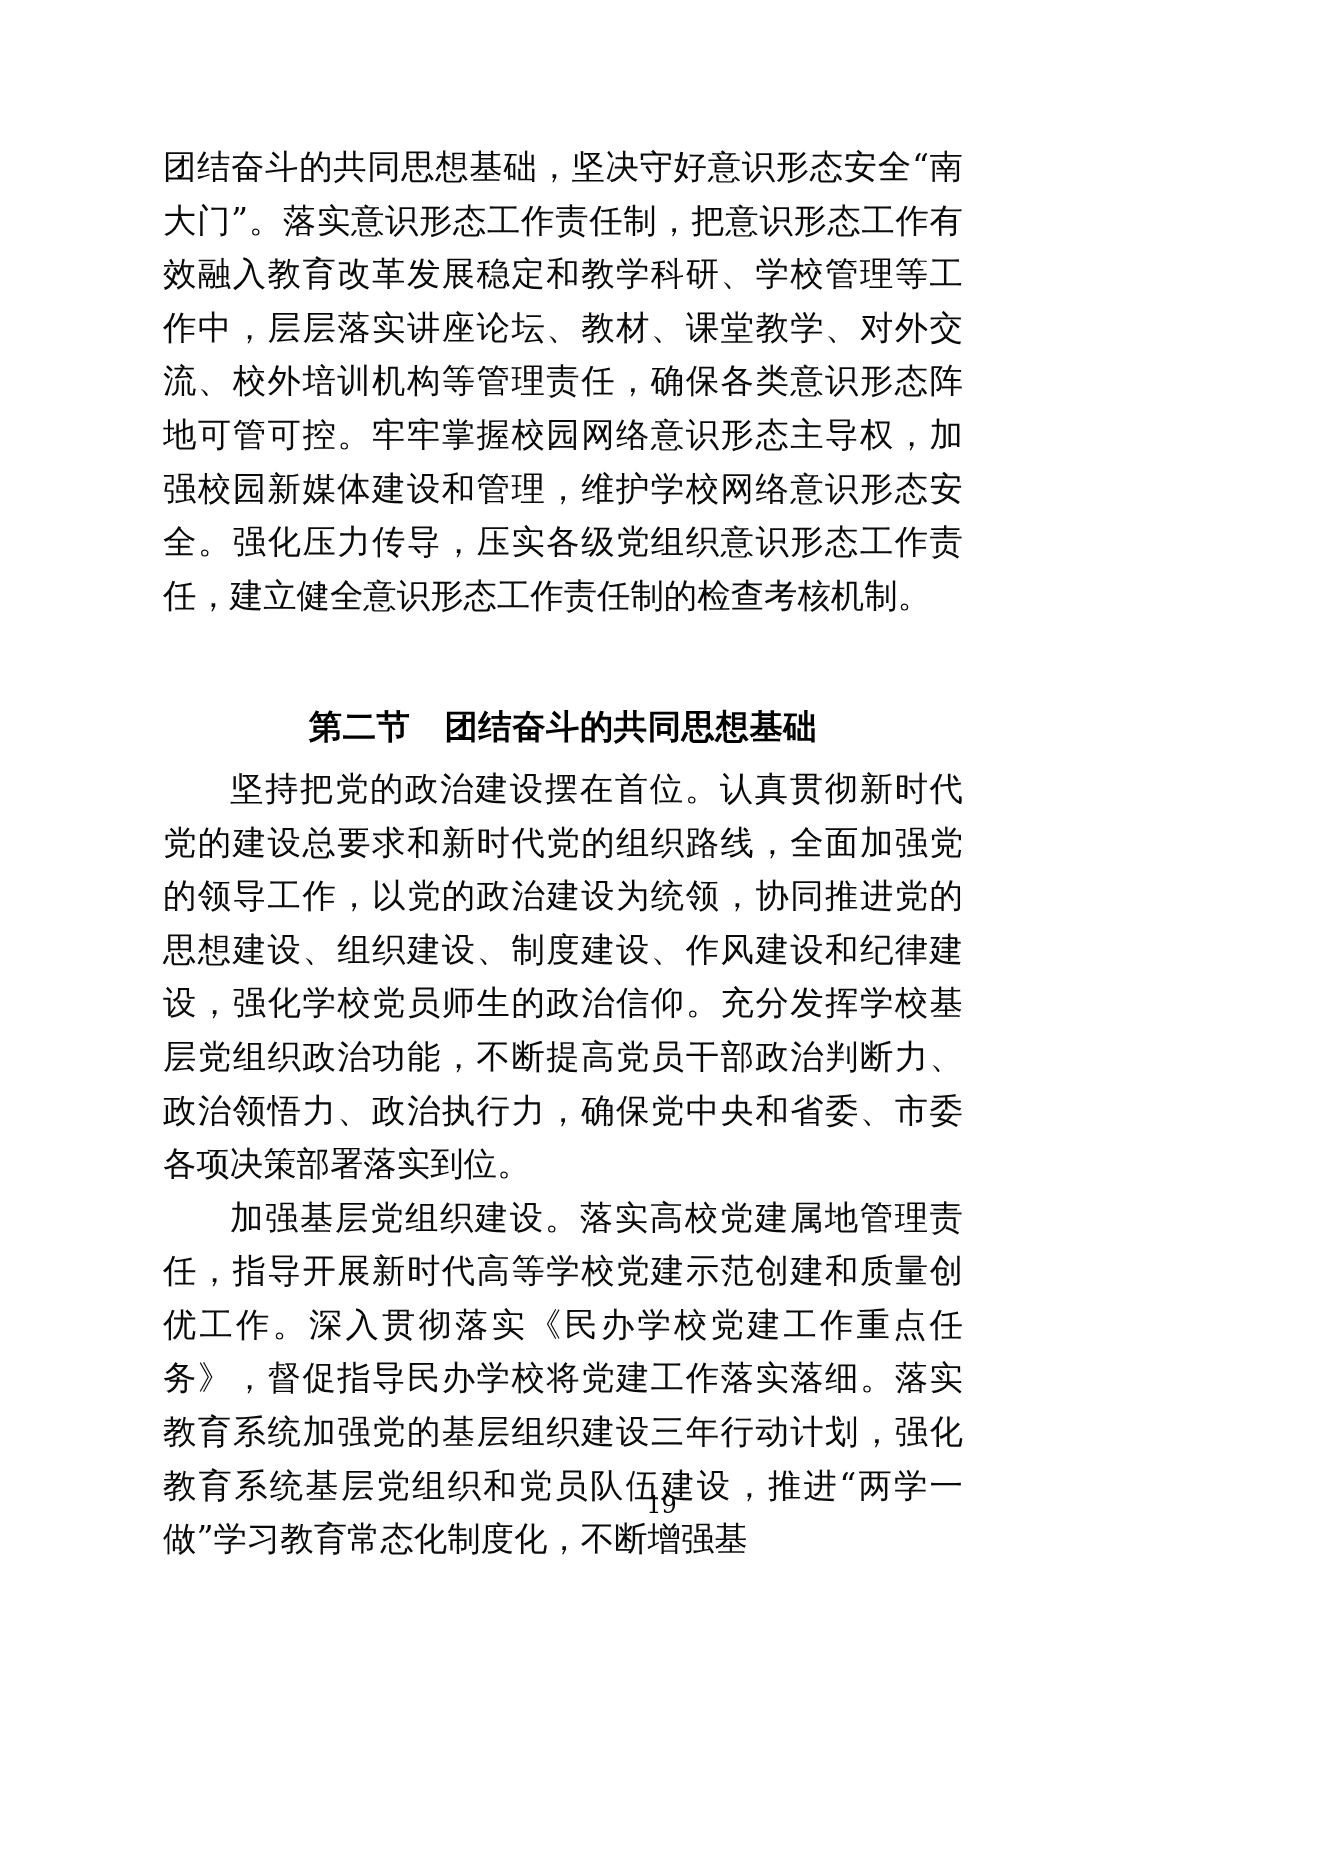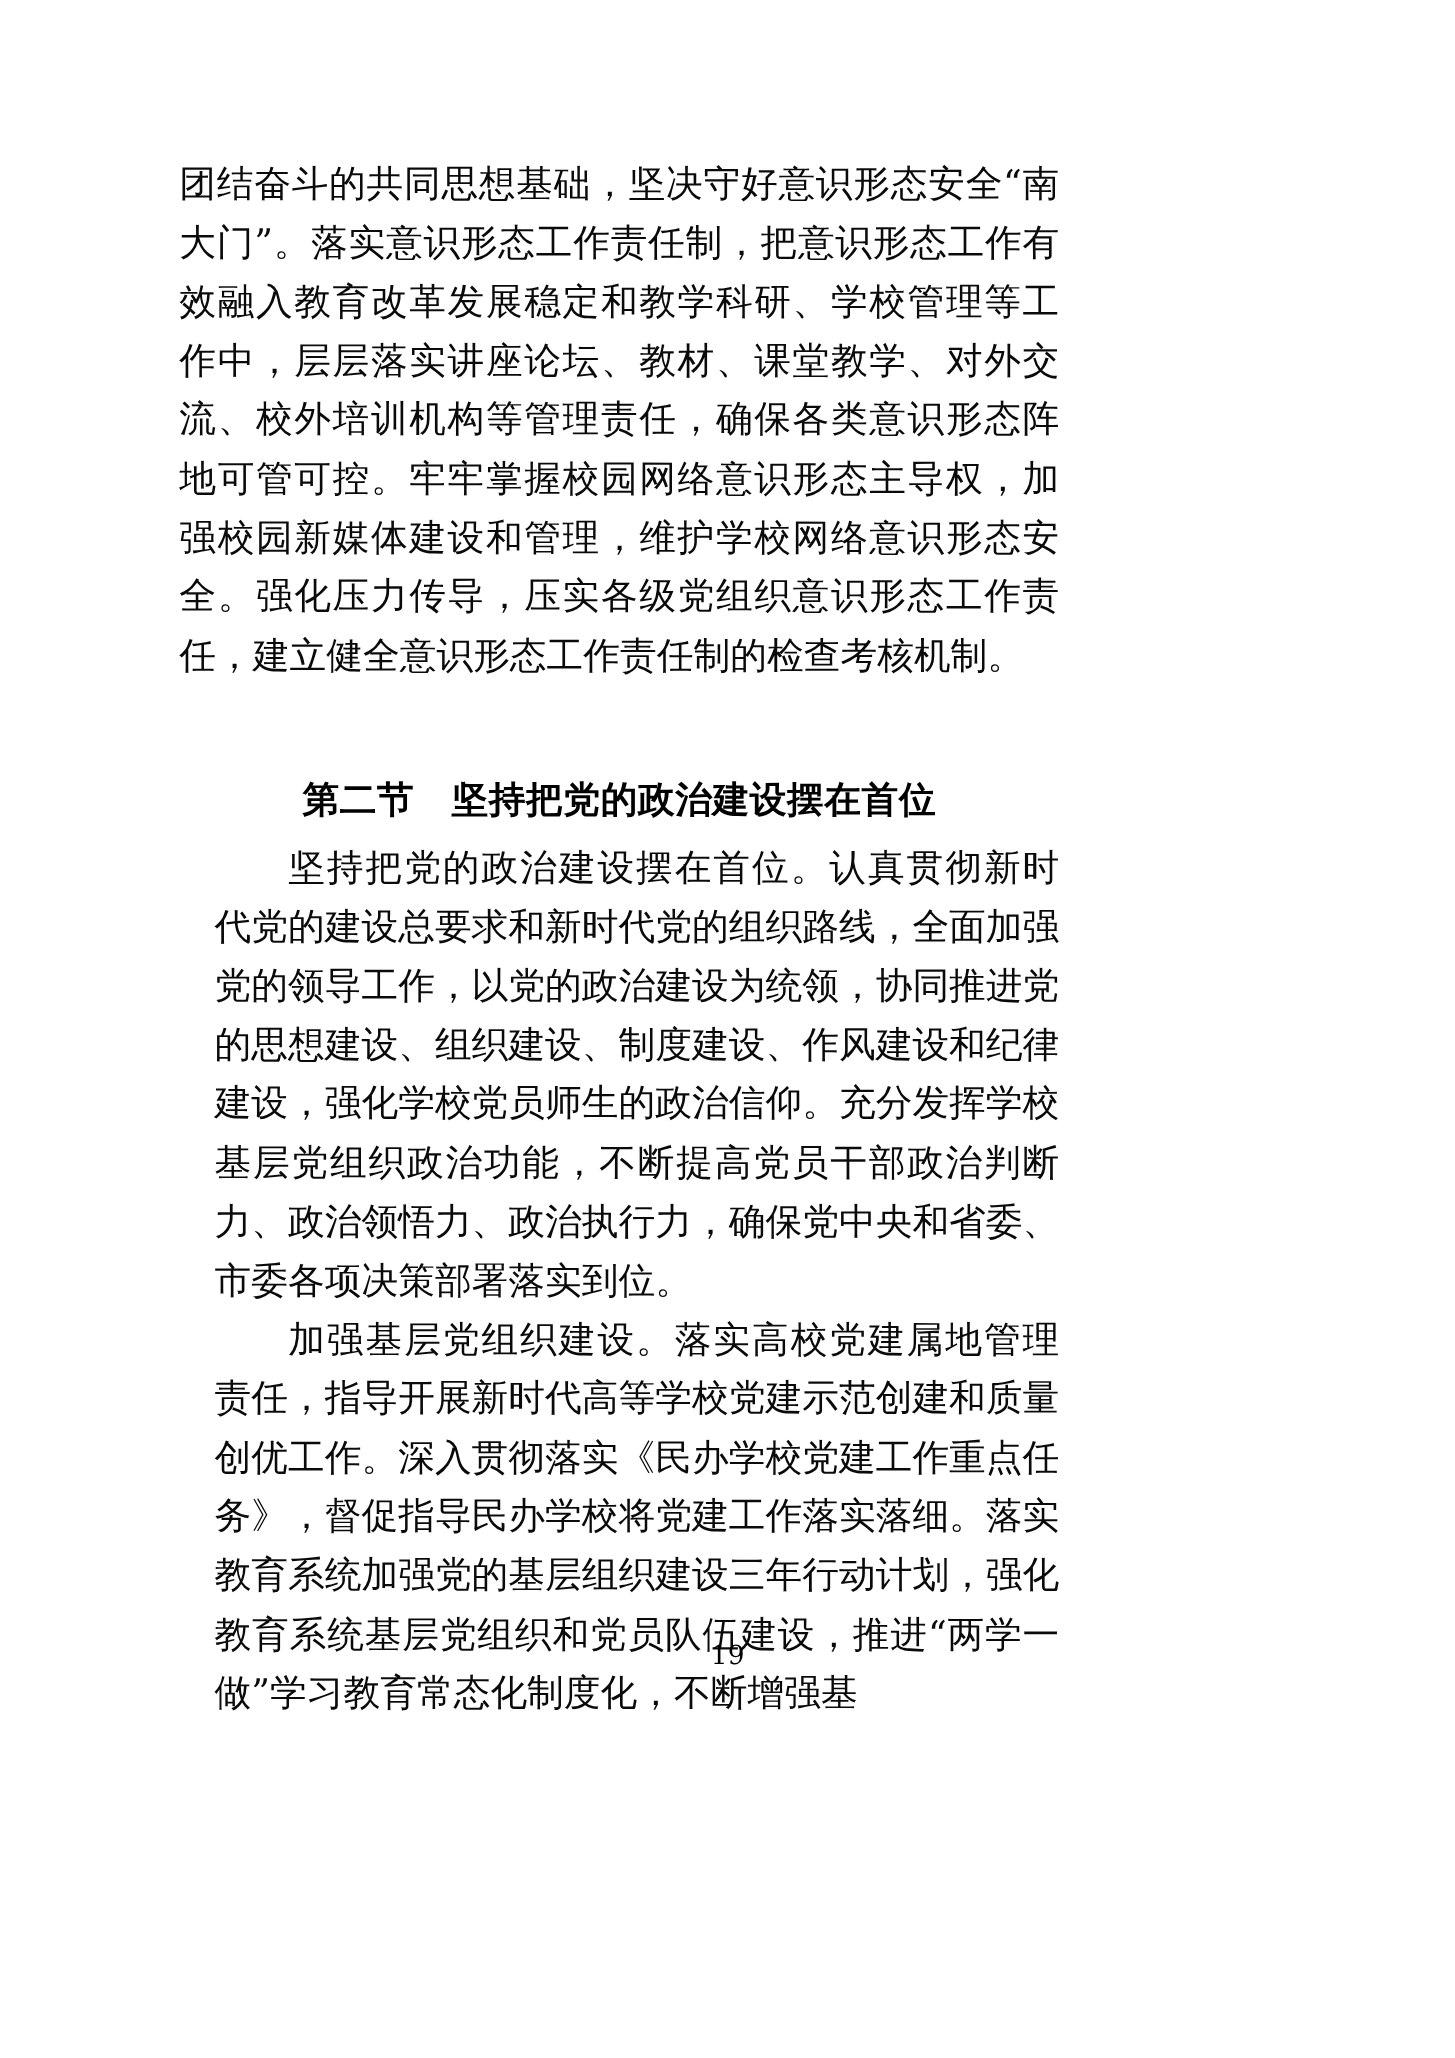--- a/index.html
+++ b/index.html
@@ -43,21 +43,20 @@
     text-align-last: left;
     letter-spacing: 0px;
     word-break: break-all;
     margin: 0;
     color: #0a0a0a;
     font-weight: 400;
   }
 
   .para.indent {
     text-indent: 67px;
-    margin-left: 32px;
   }
 
   .para + .para {
     margin-top: 0;
   }
 
   
   .section-heading {
     font-family: "DejaVu Sans", "Liberation Sans", sans-serif;
     font-size: 33.4px;
@@ -89,21 +88,21 @@
 <body>
 
 <div class="page">
 
   <div class="content">
 
     <p class="para">团结奋斗的共同思想基础，坚决守好意识形态安全“南大门”。落实意识形态工作责任制，把意识形态工作有效融入教育改革发展稳定和教学科研、学校管理等工作中，层层落实讲座论坛、教材、课堂教学、对外交流、校外培训机构等管理责任，确保各类意识形态阵地可管可控。牢牢掌握校园网络意识形态主导权，加强校园新媒体建设和管理，维护学校网络意识形态安全。强化压力传导，压实各级党组织意识形态工作责任，建立健全意识形态工作责任制的检查考核机制。</p>
 
     <div class="heading-gap-before"></div>
 
-    <h2 class="section-heading">第二节　坚持把党的政治建设摆在首位</h2>
+    <h2 class="section-heading">第二节　团结奋斗的共同思想基础</h2>
 
     <div class="heading-gap-after"></div>
 
     <p class="para indent">坚持把党的政治建设摆在首位。认真贯彻新时代党的建设总要求和新时代党的组织路线，全面加强党的领导工作，以党的政治建设为统领，协同推进党的思想建设、组织建设、制度建设、作风建设和纪律建设，强化学校党员师生的政治信仰。充分发挥学校基层党组织政治功能，不断提高党员干部政治判断力、政治领悟力、政治执行力，确保党中央和省委、市委各项决策部署落实到位。</p>
 
     <p class="para indent">加强基层党组织建设。落实高校党建属地管理责任，指导开展新时代高等学校党建示范创建和质量创优工作。深入贯彻落实《民办学校党建工作重点任务》，督促指导民办学校将党建工作落实落细。落实教育系统加强党的基层组织建设三年行动计划，强化教育系统基层党组织和党员队伍建设，推进“两学一做”学习教育常态化制度化，不断增强基</p>
 
   </div>
 
   <div class="page-number">19</div>

